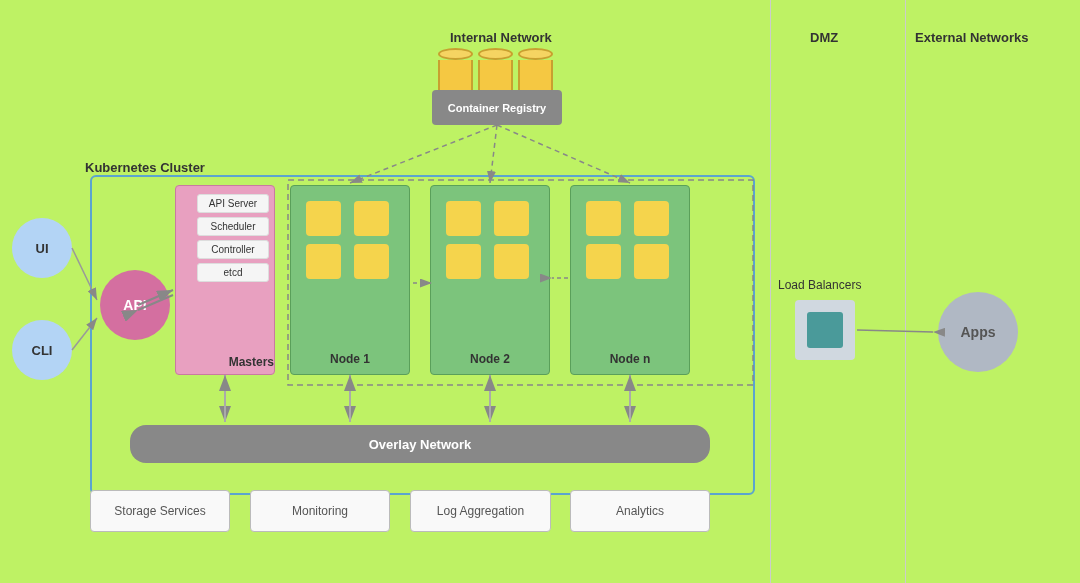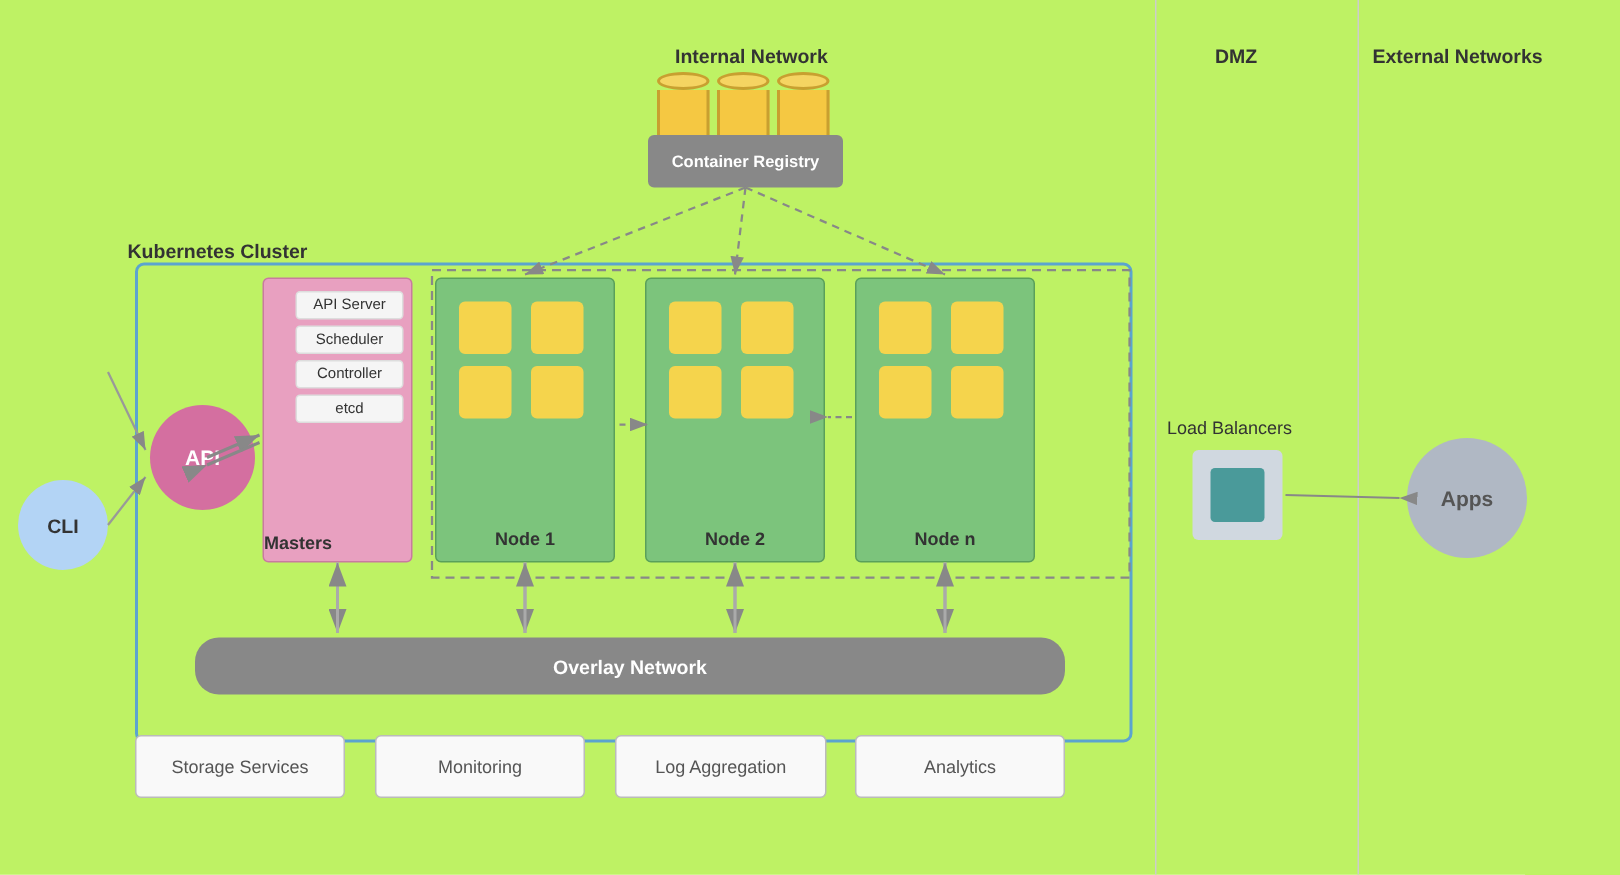--- a/index.html
+++ b/index.html
@@ -150,21 +150,21 @@
       background: #e8a0c0;
       border-radius: 4px;
       border: 1px solid #c97aa0;
     }
 
     .masters-title {
       position: absolute;
       bottom: 5px;
       left: 0;
       right: 0;
-      text-align: left;
+      text-align: right;
       font-size: 12px;
       font-weight: 700;
       color: #333;
     }
 
     .masters-items {
       padding: 8px 5px 25px 21px;
       display: flex;
       flex-direction: column;
       gap: 4px;
@@ -383,20 +383,23 @@
   </div>
 
   <div class="container-registry">
     <span>Container Registry</span>
   </div>
 
   <div class="k8s-label">Kubernetes Cluster</div>
 
   <div class="k8s-cluster-box"></div>
 
+  <div class="circle-ui">
+    <span>UI</span>
+  </div>
 
   <div class="circle-cli">
     <span>CLI</span>
   </div>
 
   <div class="circle-api">
     <span>API</span>
   </div>
 
   <div class="masters-box">

